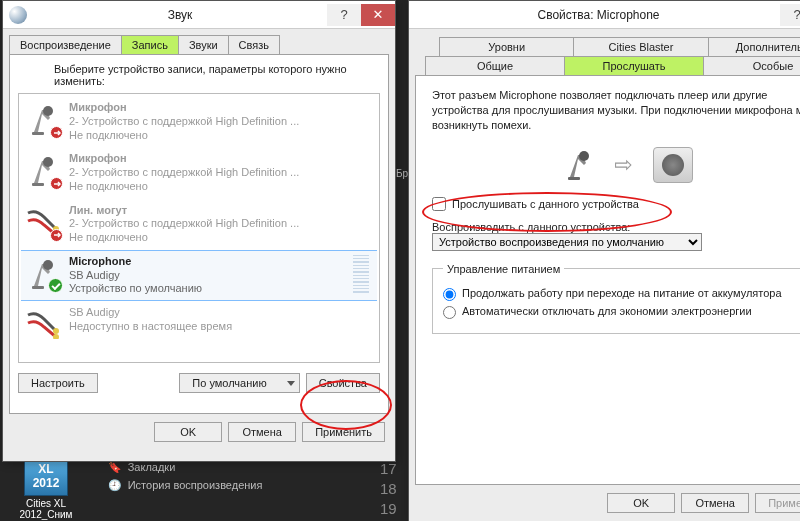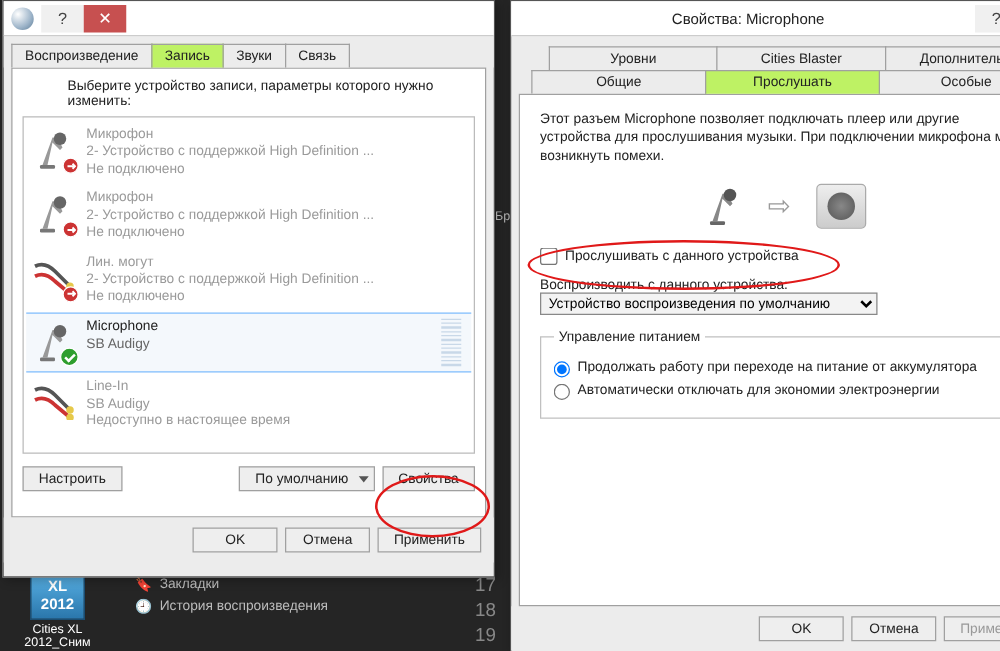--- a/index.html
+++ b/index.html
@@ -76,40 +76,40 @@
   }
   .device-item.selected {
     background: #f4f8fc; border-color: #80bdfd;
   }
   .dev-icon {
     width: 36px; height: 36px; flex: none;
     display: flex; align-items: center; justify-content: center;
     position: relative;
   }
   .dev-info { display: flex; flex-direction: column; line-height: 1.25; flex: 1; min-width: 0; }
-  .dev-name { font-weight: normal; color: #222; }
+  .dev-name { font-weight: bold; color: #222; }
   .dev-sub { color: #666; white-space: nowrap; overflow: hidden; text-overflow: ellipsis; }
   .dev-status { color: #666; }
   .dev-item-grey .dev-name,
   .dev-item-grey .dev-sub,
   .dev-item-grey .dev-status { color: #9a9a9a; }
 
   .level-bars {
     width: 16px; height: 38px;
     display: flex; flex-direction: column; gap: 2px; justify-content: flex-end;
     margin-right: 4px;
   }
   .level-bars span { height: 2px; background: #c8d8e8; }
 
   .bottom-row { display: flex; gap: 6px; margin-top: 10px; align-items: center; }
   .btn {
     background: #eee; border: 1px solid #a0a0a0; padding: 3px 12px;
     font-size: 11px; color: #222; min-width: 68px; text-align: center;
   }
-  .btn.split { display: flex; align-items: center; gap: 4px; padding-right: 4px; margin-left: 12px; }
+  .btn.split { display: flex; align-items: center; gap: 16px; padding-right: 4px; margin-left: 12px; }
   .btn .caret { width: 0; height: 0; border-left: 4px solid transparent; border-right: 4px solid transparent; border-top: 5px solid #555; margin-left: 4px; }
 
   .dlg-buttons {
     display: flex; justify-content: flex-end; gap: 6px;
     padding: 8px 10px; background: #ececec;
   }
 
   
   .mark {
     position: absolute; border: 2.5px solid #e01919; border-radius: 50%;
@@ -212,20 +212,21 @@
 <div class="bg-nums">
   <span>17</span>
     <span>18</span>
     <span>19</span>
     <span>20</span>
 </div>
 
 <div class="win win-left">
   <div class="titlebar">
     <span class="icon"></span>
+    <span class="title">Звук</span>
     <div class="titlebar-btns">
       <div class="tb-btn tb-help">?</div>
       <div class="tb-btn tb-close">✕</div>
     </div>
   </div>
 
   <div class="tabstrip">
     <div class="tab">Воспроизведение</div>
     <div class="tab active">Запись</div>
     <div class="tab">Звуки</div>
@@ -302,20 +303,21 @@
             <svg class="mic-svg" viewBox="0 0 30 34">
               <path d="M6 30 L14 8 L18 8 L22 16 L20 18 L14 12 L10 30 Z" fill="#999"></path>
               <circle cx="20" cy="9" r="5" fill="#666"></circle>
               <rect x="4" y="30" width="12" height="3" rx="1" fill="#777"></rect>
             </svg>
             <span class="check-badge"></span>
           </div>
           <div class="dev-info">
             <span class="dev-name">Microphone</span>
             <span class="dev-sub">SB Audigy</span>
+            <span class="dev-status">Устройство по умолчанию</span>
           </div>
           <div class="level-bars">
             <span></span>
             <span></span>
             <span></span>
             <span></span>
             <span></span>
             <span></span>
             <span></span>
             <span></span>
@@ -328,21 +330,20 @@
         <div class="device-item dev-item-grey">
           <div class="dev-icon">
             <svg class="line-in-svg" viewBox="0 0 34 30">
               <path d="M2 6 Q10 2 18 10 L30 22" stroke="#555" stroke-width="3" fill="none"></path>
               <path d="M2 14 Q10 10 18 18 L30 28" stroke="#c33" stroke-width="3" fill="none"></path>
               <circle cx="30" cy="22" r="3" fill="#e6c94a"></circle>
               <circle cx="30" cy="28" r="3" fill="#e6c94a"></circle>
             </svg>
           </div>
           <div class="dev-info">
-            <span class="dev-name">Line-In</span>
             <span class="dev-sub">SB Audigy</span>
             <span class="dev-status">Недоступно в настоящее время</span>
           </div>
         </div>
       </div>
 
     <div class="bottom-row">
       <div class="btn">Настроить</div>
       <div style="flex:1"></div>
       <div class="btn split">

